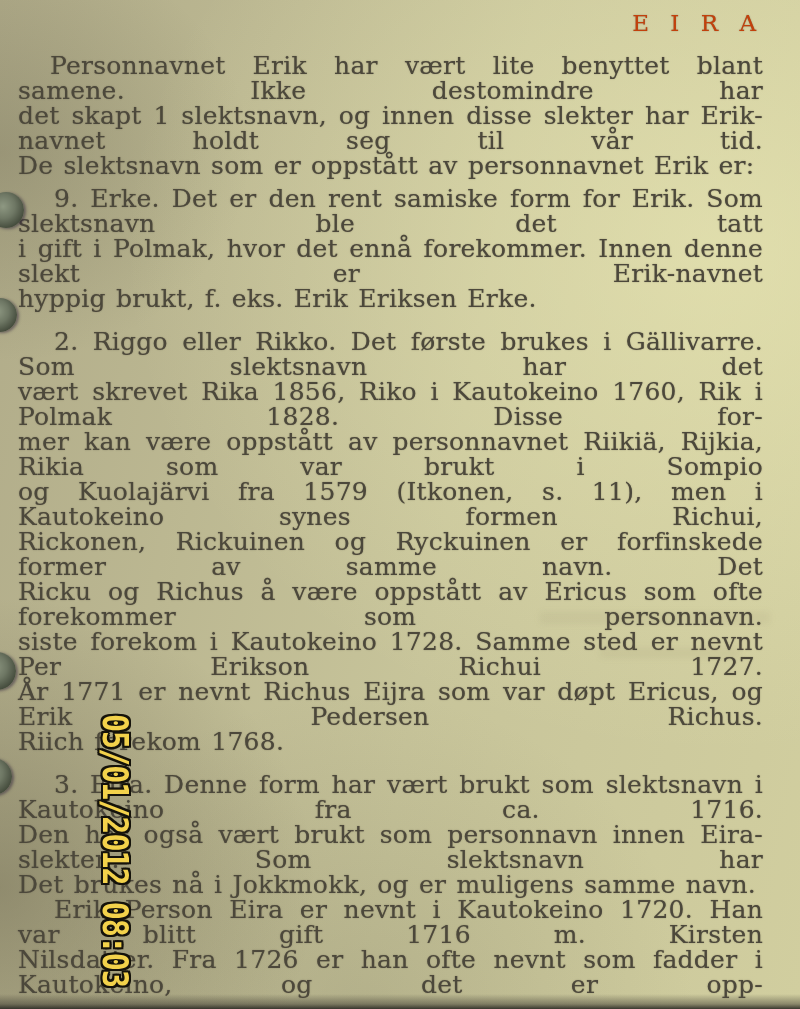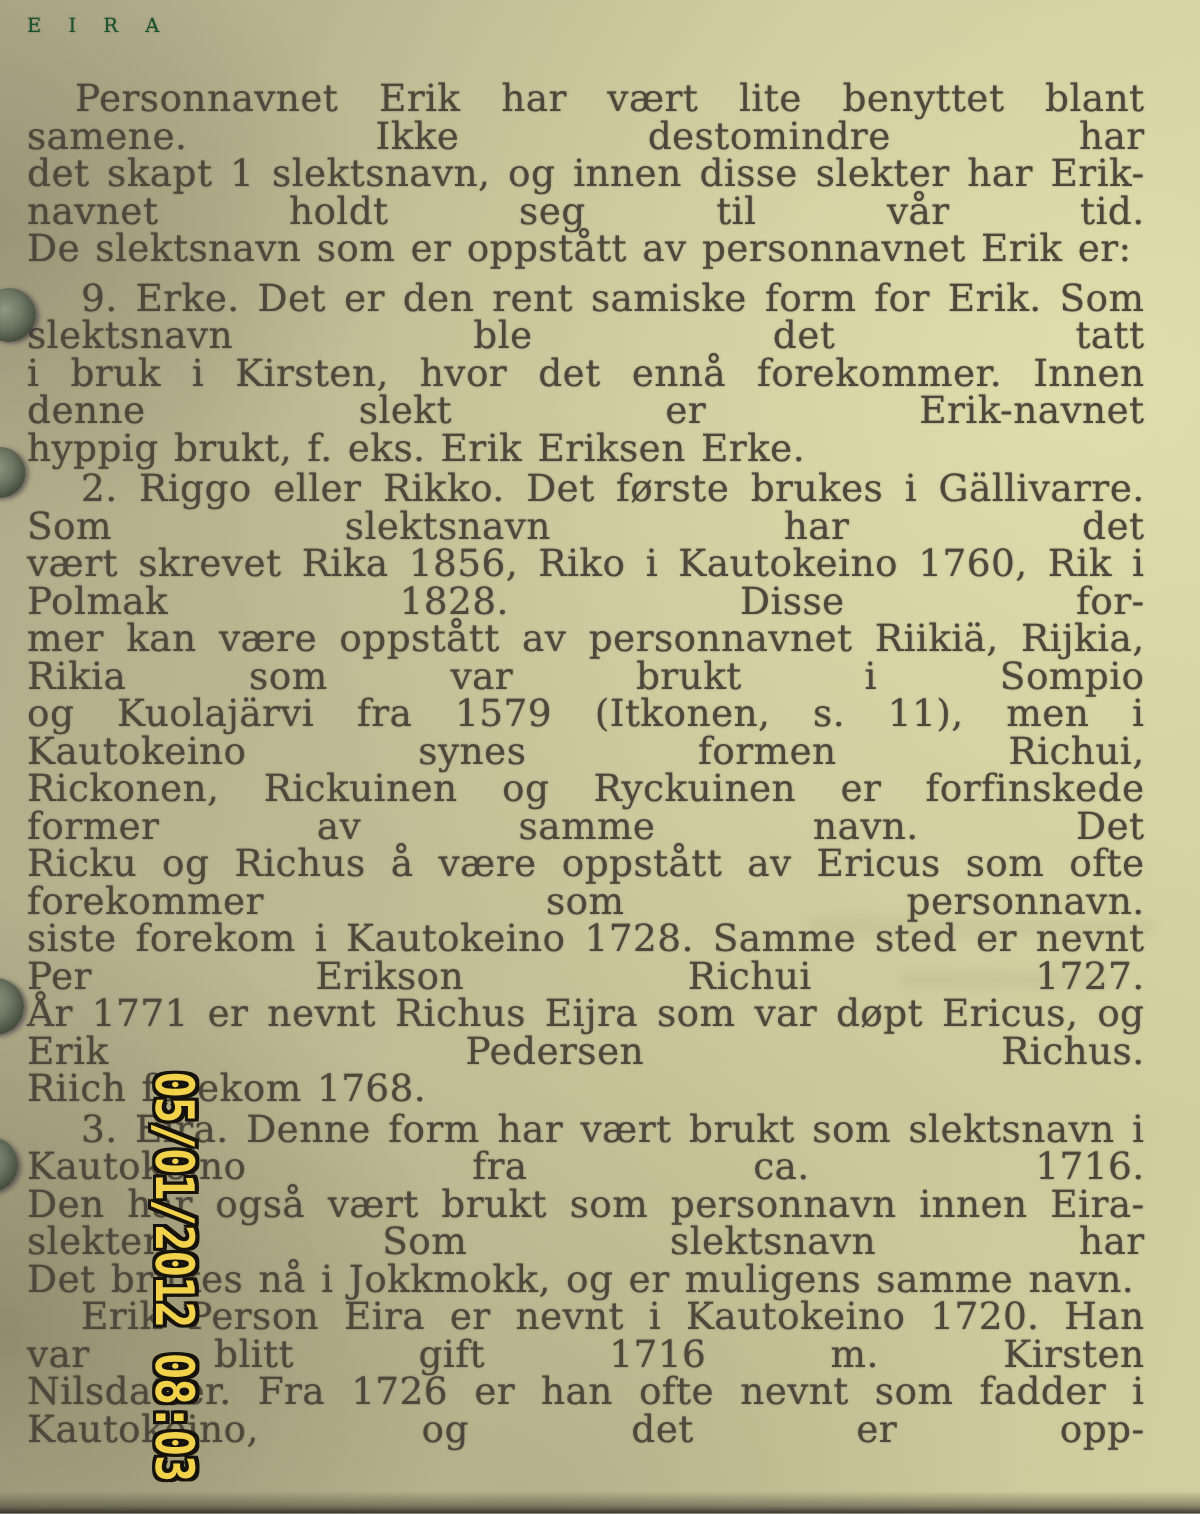--- a/index.html
+++ b/index.html
@@ -12,29 +12,29 @@
       radial-gradient(55% 40% at 0% 88%, rgba(55,50,36,.30), rgba(55,50,36,0) 72%),
       radial-gradient(45% 30% at 0% 15%, rgba(58,56,43,.20), rgba(58,56,43,0) 70%),
       radial-gradient(60% 45% at 45% 100%, rgba(92,88,68,.18), rgba(92,88,68,0) 70%),
       linear-gradient(100deg, #b0ab89, #c7c49a 55%, #d1ce9f);
   }
   .page{
     position:absolute;left:18px;top:0;width:745px;color:#4c483b;
     text-shadow:0 0 1.2px rgba(74,67,55,.65);
   }
   .title{
-    height:43px;padding-top:10px;text-align:left;
-    font-size:13px;letter-spacing:7px;color:#14532d;
+    height:43px;padding-top:10px;text-align:right;
+    font-size:23px;letter-spacing:7px;color:#c2410c;
   }
   .line{
     font-size:25px;line-height:25px;word-spacing:2px;letter-spacing:.25px;
   }
   .j{text-align:justify;text-align-last:justify;text-justify:inter-word;}
   .in32{text-indent:32px}.in36{text-indent:36px}
-  .m8{margin-top:8px}.m2{margin-top:2px}
+  .m8{margin-top:8px}.m2{margin-top:18px}
   .timestamp{
     position:absolute;left:136px;top:714px;z-index:9;
     transform-origin:0 0;transform:rotate(90deg) scaleY(1.18);
     font-family:"DejaVu Sans Mono", monospace;font-weight:bold;
     font-size:30px;letter-spacing:-1px;white-space:nowrap;
     color:#f3d24b;
     text-shadow:
       -2px 0 0 #15130b, 2px 0 0 #15130b, 0 -2px 0 #15130b, 0 2px 0 #15130b,
       -2px -2px 0 #15130b, 2px -2px 0 #15130b, -2px 2px 0 #15130b, 2px 2px 0 #15130b;
   }
@@ -60,21 +60,21 @@
   <div class="title">E I R A</div>
 
   <div>
     <div class="line j in32">Personnavnet Erik har vært lite benyttet blant samene. Ikke destomindre har</div>
     <div class="line j">det skapt 1 slektsnavn, og innen disse slekter har Erik-navnet holdt seg til vår tid.</div>
     <div class="line">De slektsnavn som er oppstått av personnavnet Erik er:</div>
   </div>
 
   <div class="m8">
     <div class="line j in36">9.  Erke.  Det er den rent samiske form for Erik. Som slektsnavn ble det tatt</div>
-    <div class="line j">i bruk i Kirsten, hvor det ennå forekommer. Innen denne slekt er Erik-navnet</div>
+    <div class="line j">i gift i Polmak, hvor det ennå forekommer. Innen denne slekt er Erik-navnet</div>
     <div class="line">hyppig brukt, f. eks. Erik Eriksen Erke.</div>
   </div>
 
   <div class="m2">
     <div class="line j in36">2.  Riggo eller Rikko. Det første brukes i Gällivarre. Som slektsnavn har det</div>
     <div class="line j">vært skrevet Rika 1856, Riko i Kautokeino 1760, Rik i Polmak 1828. Disse for-</div>
     <div class="line j">mer kan være oppstått av personnavnet Riikiä, Rijkia, Rikia som var brukt i Sompio</div>
     <div class="line j">og Kuolajärvi fra 1579 (Itkonen, s. 11), men i Kautokeino synes formen Richui,</div>
     <div class="line j">Rickonen, Rickuinen og Ryckuinen er forfinskede former av samme navn. Det</div>
     <div class="line j">Ricku og Richus å være oppstått av Ericus som ofte forekommer som personnavn.</div>

